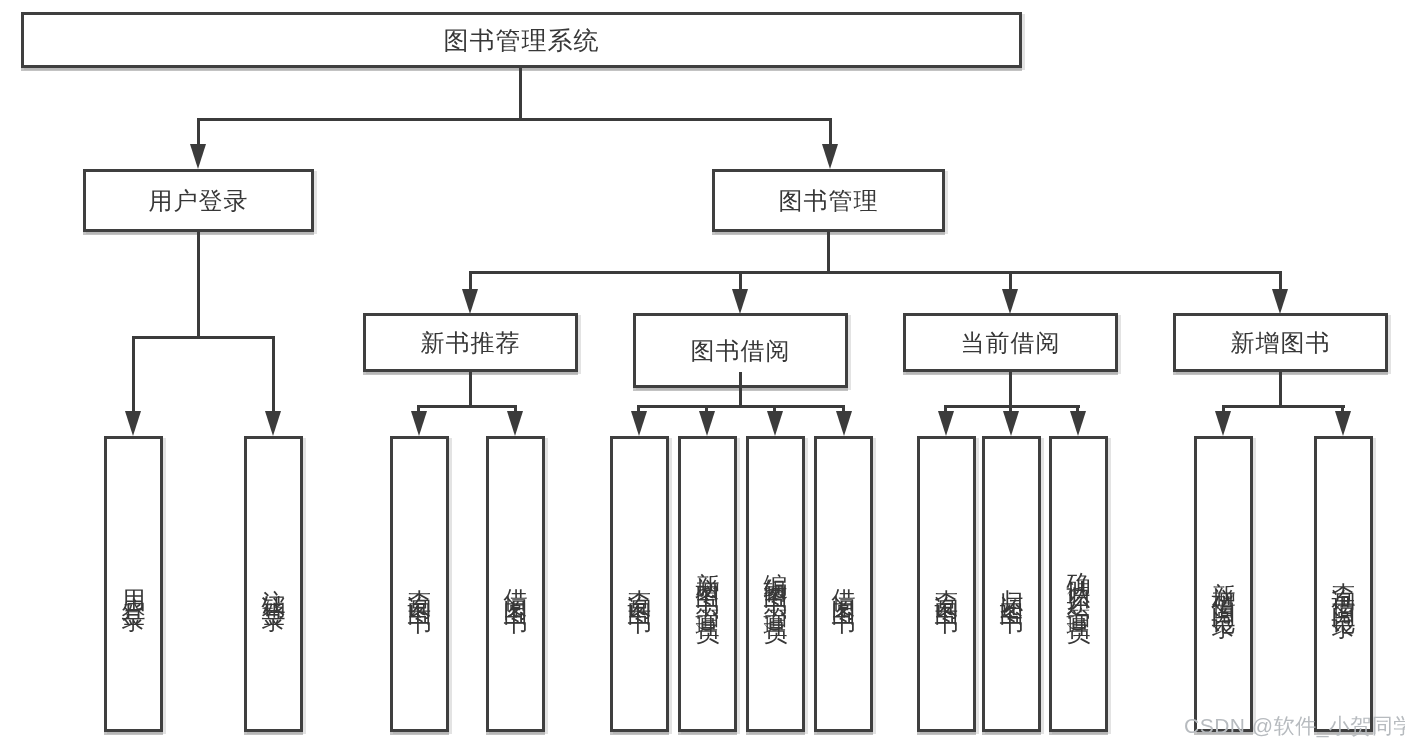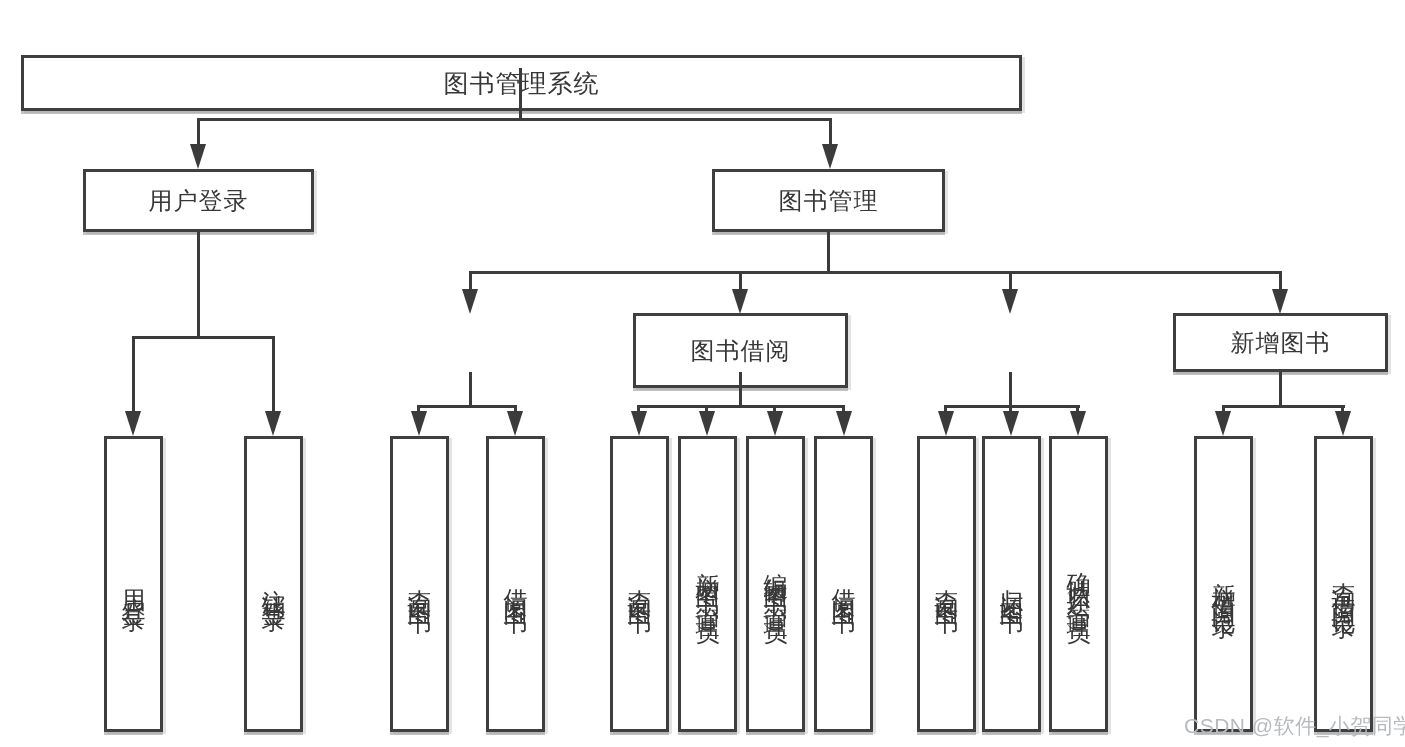--- a/index.html
+++ b/index.html
@@ -13,21 +13,21 @@
   .box{
     position:absolute;
     box-sizing:border-box;
     background:#ffffff;
     border:3px solid #3f3f3f;
     box-shadow:0 3px 0 rgba(145,145,145,0.55), 3px 2px 0 rgba(145,145,145,0.25);
     display:flex;align-items:center;justify-content:center;
     color:#373737;
   }
   .hbox{font-size:24px;letter-spacing:1px;}
-  .rootbox{font-size:25px;letter-spacing:1px;margin-top:43px;}
+  .rootbox{font-size:25px;letter-spacing:1px;}
   .leaf{
     width:59px;height:296px;top:436px;
     writing-mode:vertical-rl;
     text-orientation:mixed;
     font-size:24px;
     letter-spacing:7px;
     line-height:1;
   }
   .leaf span{display:block;}
   .line{position:absolute;background:#3b3b3b;}
@@ -83,22 +83,28 @@
   <div class="line hline" style="left:469px;top:271px;width:813px;"></div>
   <div class="line vline" style="left:469px;top:271px;height:22px;"></div>
   <div class="arrow" style="left:462px;top:289px;"></div>
   <div class="line vline" style="left:739px;top:271px;height:22px;"></div>
   <div class="arrow" style="left:732px;top:289px;"></div>
   <div class="line vline" style="left:1009px;top:271px;height:22px;"></div>
   <div class="arrow" style="left:1002px;top:289px;"></div>
   <div class="line vline" style="left:1279px;top:271px;height:22px;"></div>
   <div class="arrow" style="left:1272px;top:289px;"></div>
 
+  <div class="box hbox" style="left:363px;top:313px;width:215px;height:59px;">
+    <span>新书推荐</span>
+  </div>
   <div class="box hbox" style="left:633px;top:313px;width:215px;height:75px;">
     <span>图书借阅</span>
+  </div>
+  <div class="box hbox" style="left:903px;top:313px;width:215px;height:59px;">
+    <span>当前借阅</span>
   </div>
   <div class="box hbox" style="left:1173px;top:313px;width:215px;height:59px;">
     <span>新增图书</span>
   </div>
 
   <div class="line vline" style="left:469px;top:372px;height:35px;"></div>
   <div class="line hline" style="left:417px;top:405px;width:100px;"></div>
   <div class="line vline" style="left:417px;top:405px;height:10px;"></div>
   <div class="arrow" style="left:411px;top:411px;"></div>
   <div class="line vline" style="left:514px;top:405px;height:10px;"></div>

